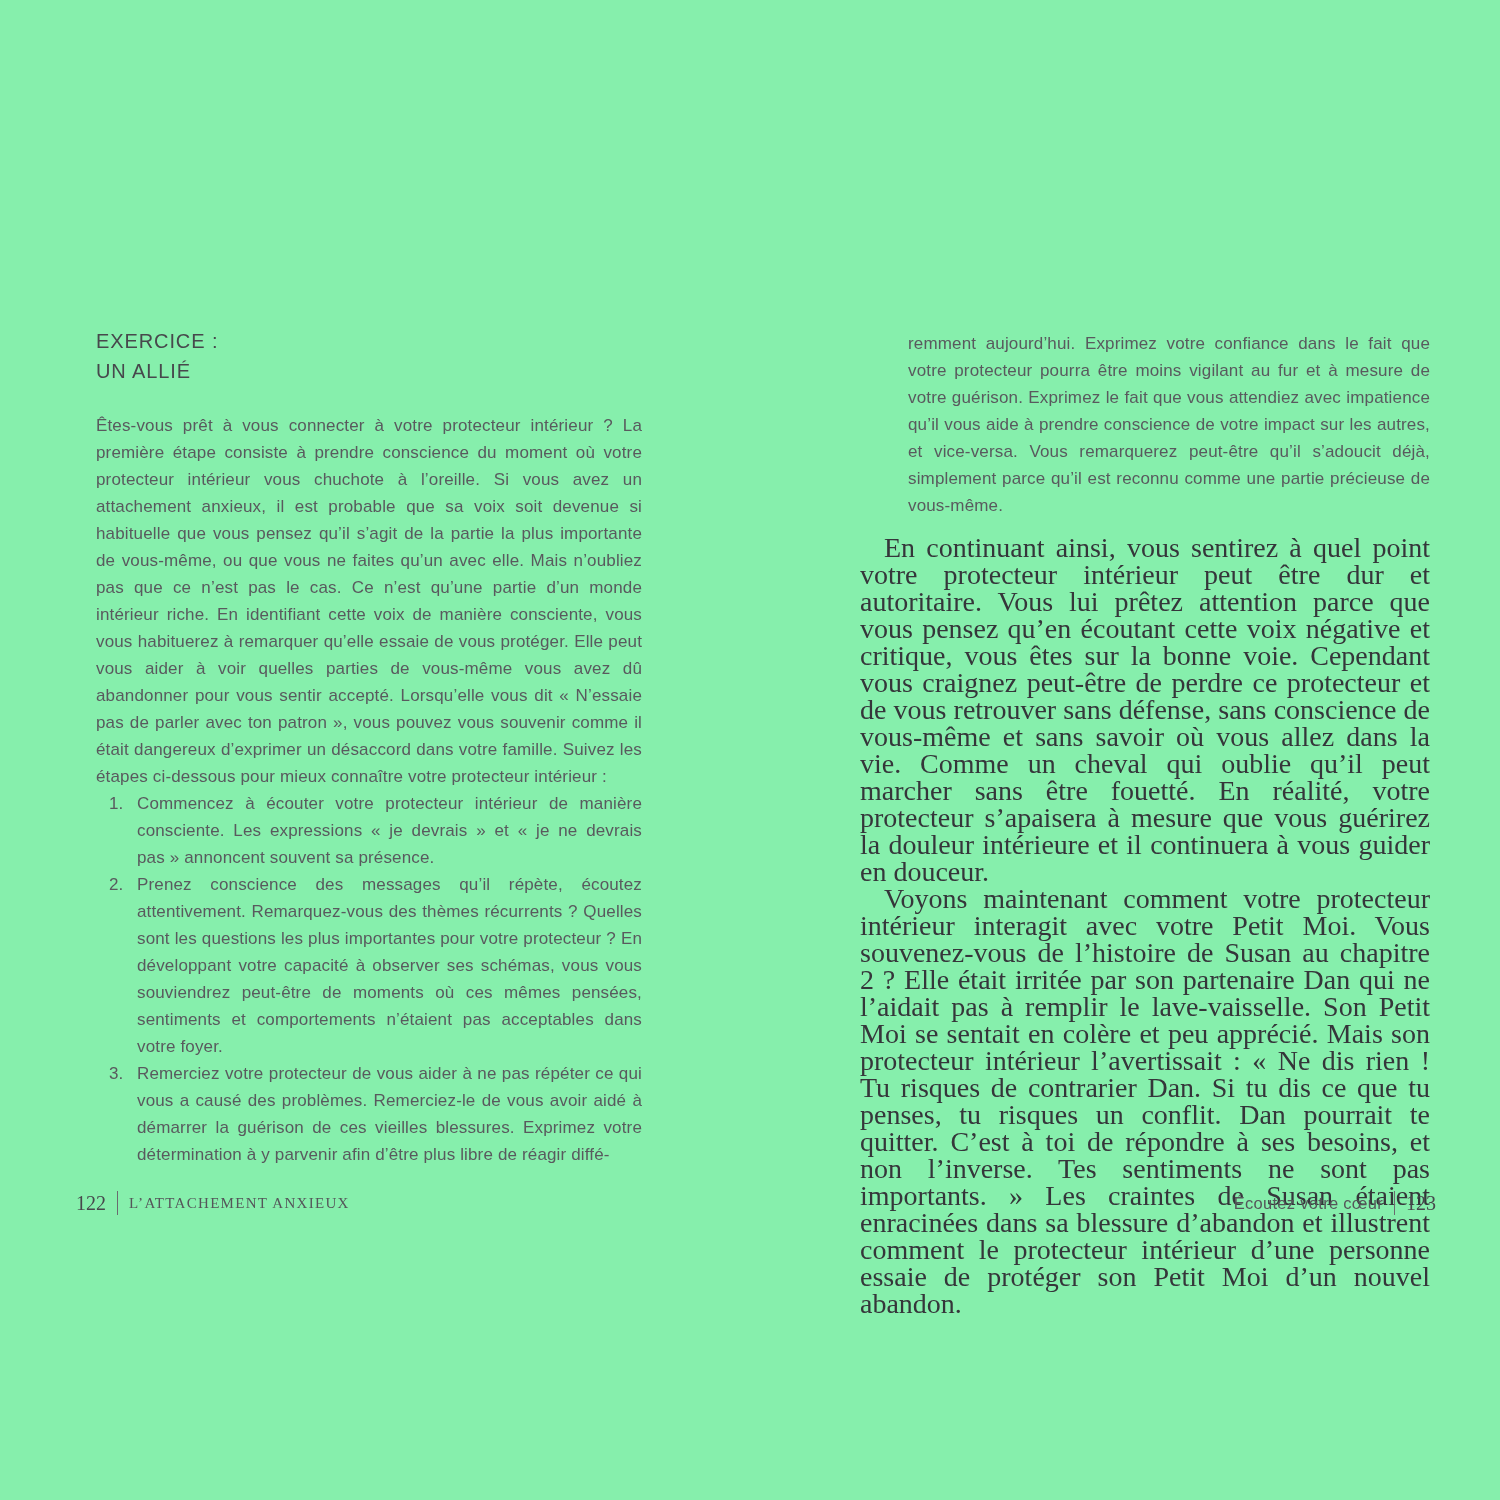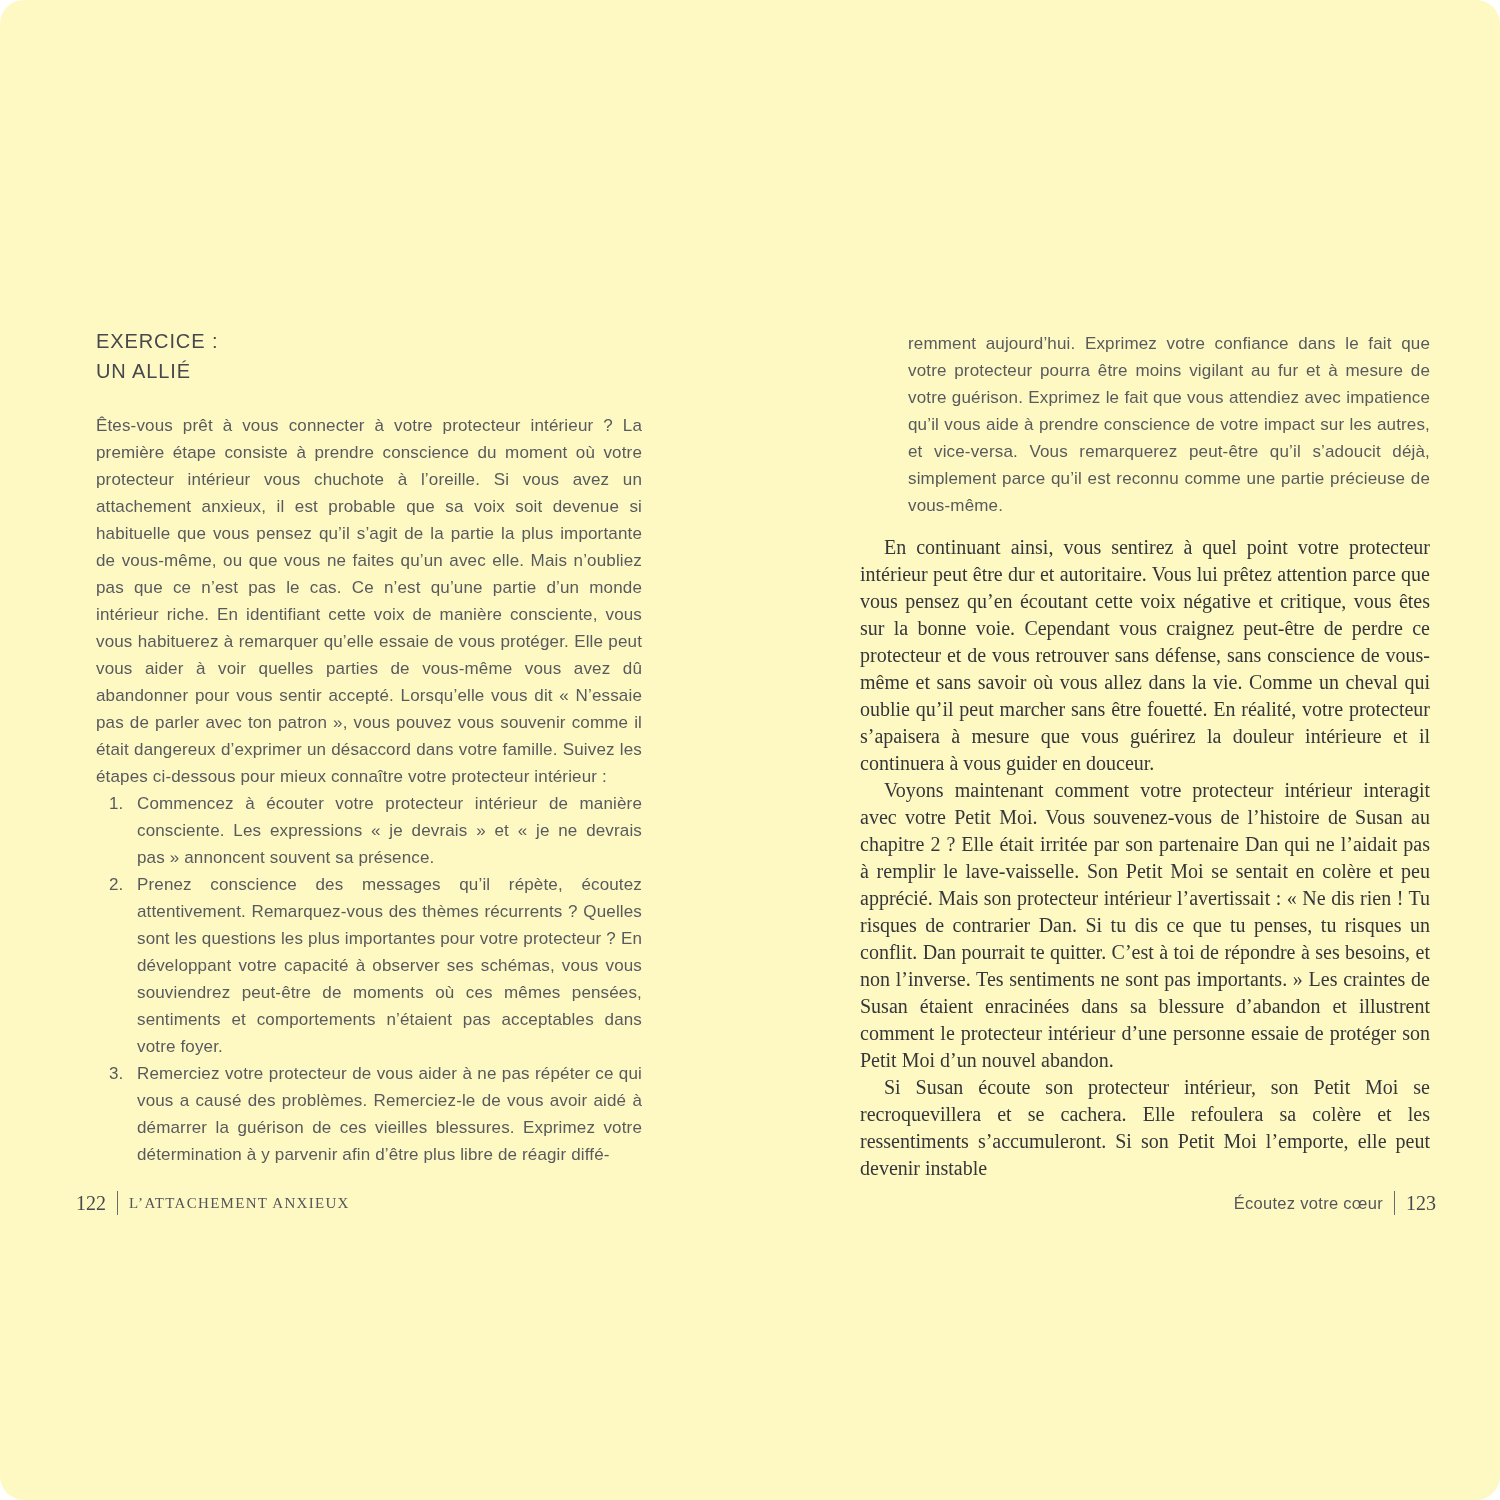--- a/index.html
+++ b/index.html
@@ -10,22 +10,21 @@
   body {
     width: 1500px;
     height: 1500px;
     position: relative;
     overflow: hidden;
     font-family: "Liberation Sans", sans-serif;
   }
   .spread {
     position: absolute;
     inset: 0;
-    background: #fef9c3;
-    border-radius: 24px;
+    background: #86efac;
   }
 
   
   .left-col {
     position: absolute;
     left: 96px;
     top: 326px;
     width: 546px;
   }
   .heading {
@@ -79,21 +78,21 @@
     font-family: "Liberation Sans", "DejaVu Sans", sans-serif;
     font-size: 17px;
     line-height: 27px;
     letter-spacing: 0.15px;
     color: #595a5e;
     text-align: justify;
     margin: 0 0 15px 48px;
   }
   .serif-para {
     font-family: "Liberation Serif", "DejaVu Serif", serif;
-    font-size: 20px;
+    font-size: 28px;
     line-height: 27px;
     color: #35363a;
     text-align: justify;
     text-indent: 24px;
     margin: 0;
   }
 
   
   .footer {
     position: absolute;
@@ -159,21 +158,20 @@
   <footer class="footer footer-left">
     <span class="folio">122</span>
     <span class="rule"></span>
     <span class="running-title-left">L’ATTACHEMENT ANXIEUX</span>
   </footer>
 
   <section class="right-col">
     <p class="cont-para">remment aujourd’hui. Exprimez votre confiance dans le fait que votre protecteur pourra être moins vigilant au fur et à mesure de votre guérison. Exprimez le fait que vous attendiez avec impatience qu’il vous aide à prendre conscience de votre impact sur les autres, et vice-versa. Vous remarquerez peut-être qu’il s’adoucit déjà, simplement parce qu’il est reconnu comme une partie précieuse de vous-même.</p>
     <p class="serif-para">En continuant ainsi, vous sentirez à quel point votre protecteur intérieur peut être dur et autoritaire. Vous lui prêtez attention parce que vous pensez qu’en écoutant cette voix négative et critique, vous êtes sur la bonne voie. Cependant vous craignez peut-être de perdre ce protecteur et de vous retrouver sans défense, sans conscience de vous-même et sans savoir où vous allez dans la vie. Comme un cheval qui oublie qu’il peut marcher sans être fouetté. En réalité, votre protecteur s’apaisera à mesure que vous guérirez la douleur intérieure et il continuera à vous guider en douceur.</p>
     <p class="serif-para">Voyons maintenant comment votre protecteur intérieur interagit avec votre Petit Moi. Vous souvenez-vous de l’histoire de Susan au chapitre 2&nbsp;? Elle était irritée par son partenaire Dan qui ne l’aidait pas à remplir le lave-vaisselle. Son Petit Moi se sentait en colère et peu apprécié. Mais son protecteur intérieur l’avertissait&nbsp;: «&nbsp;Ne dis rien&nbsp;! Tu risques de contrarier Dan. Si tu dis ce que tu penses, tu risques un conflit. Dan pourrait te quitter. C’est à toi de répondre à ses besoins, et non l’inverse. Tes sentiments ne sont pas importants.&nbsp;» Les craintes de Susan étaient enracinées dans sa blessure d’abandon et illustrent comment le protecteur intérieur d’une personne essaie de protéger son Petit Moi d’un nouvel abandon.</p>
-    <p class="serif-para">Si Susan écoute son protecteur intérieur, son Petit Moi se recroquevillera et se cachera. Elle refoulera sa colère et les ressentiments s’accumuleront. Si son Petit Moi l’emporte, elle peut devenir instable</p>
   </section>
 
   <footer class="footer footer-right">
     <span class="running-title-right">Écoutez votre cœur</span>
     <span class="rule"></span>
     <span class="folio">123</span>
   </footer>
 
 </div>
 

